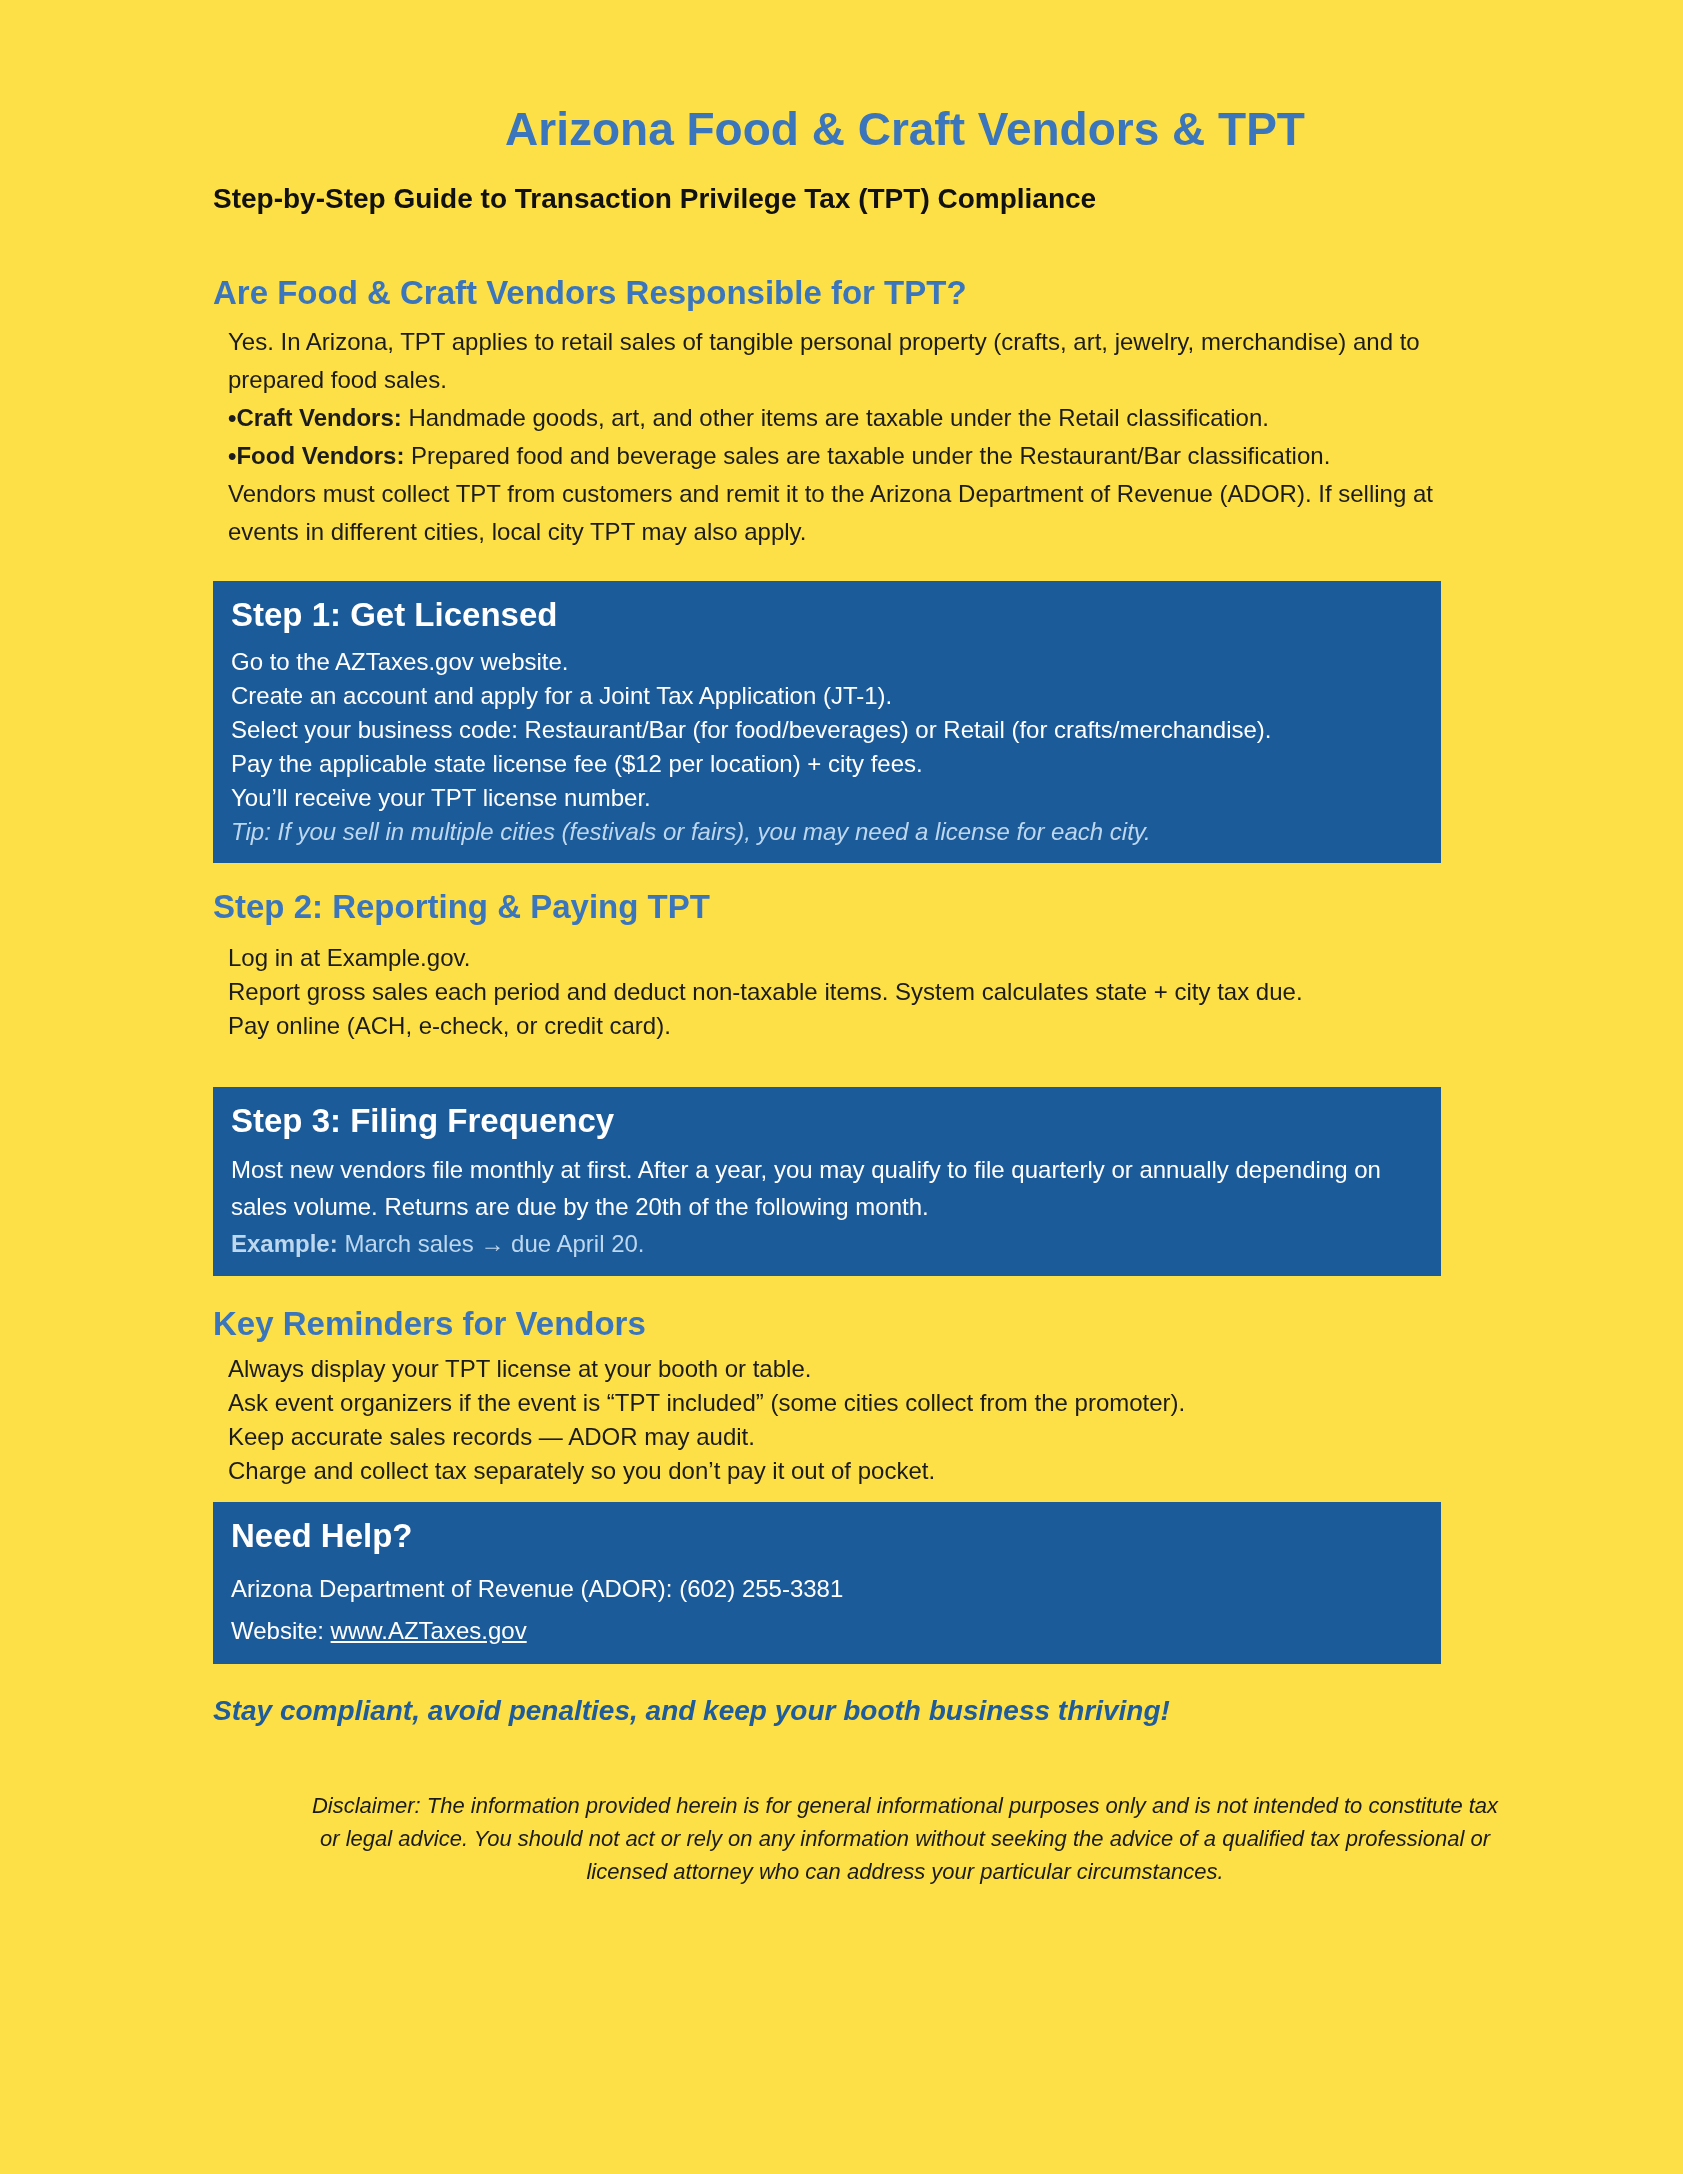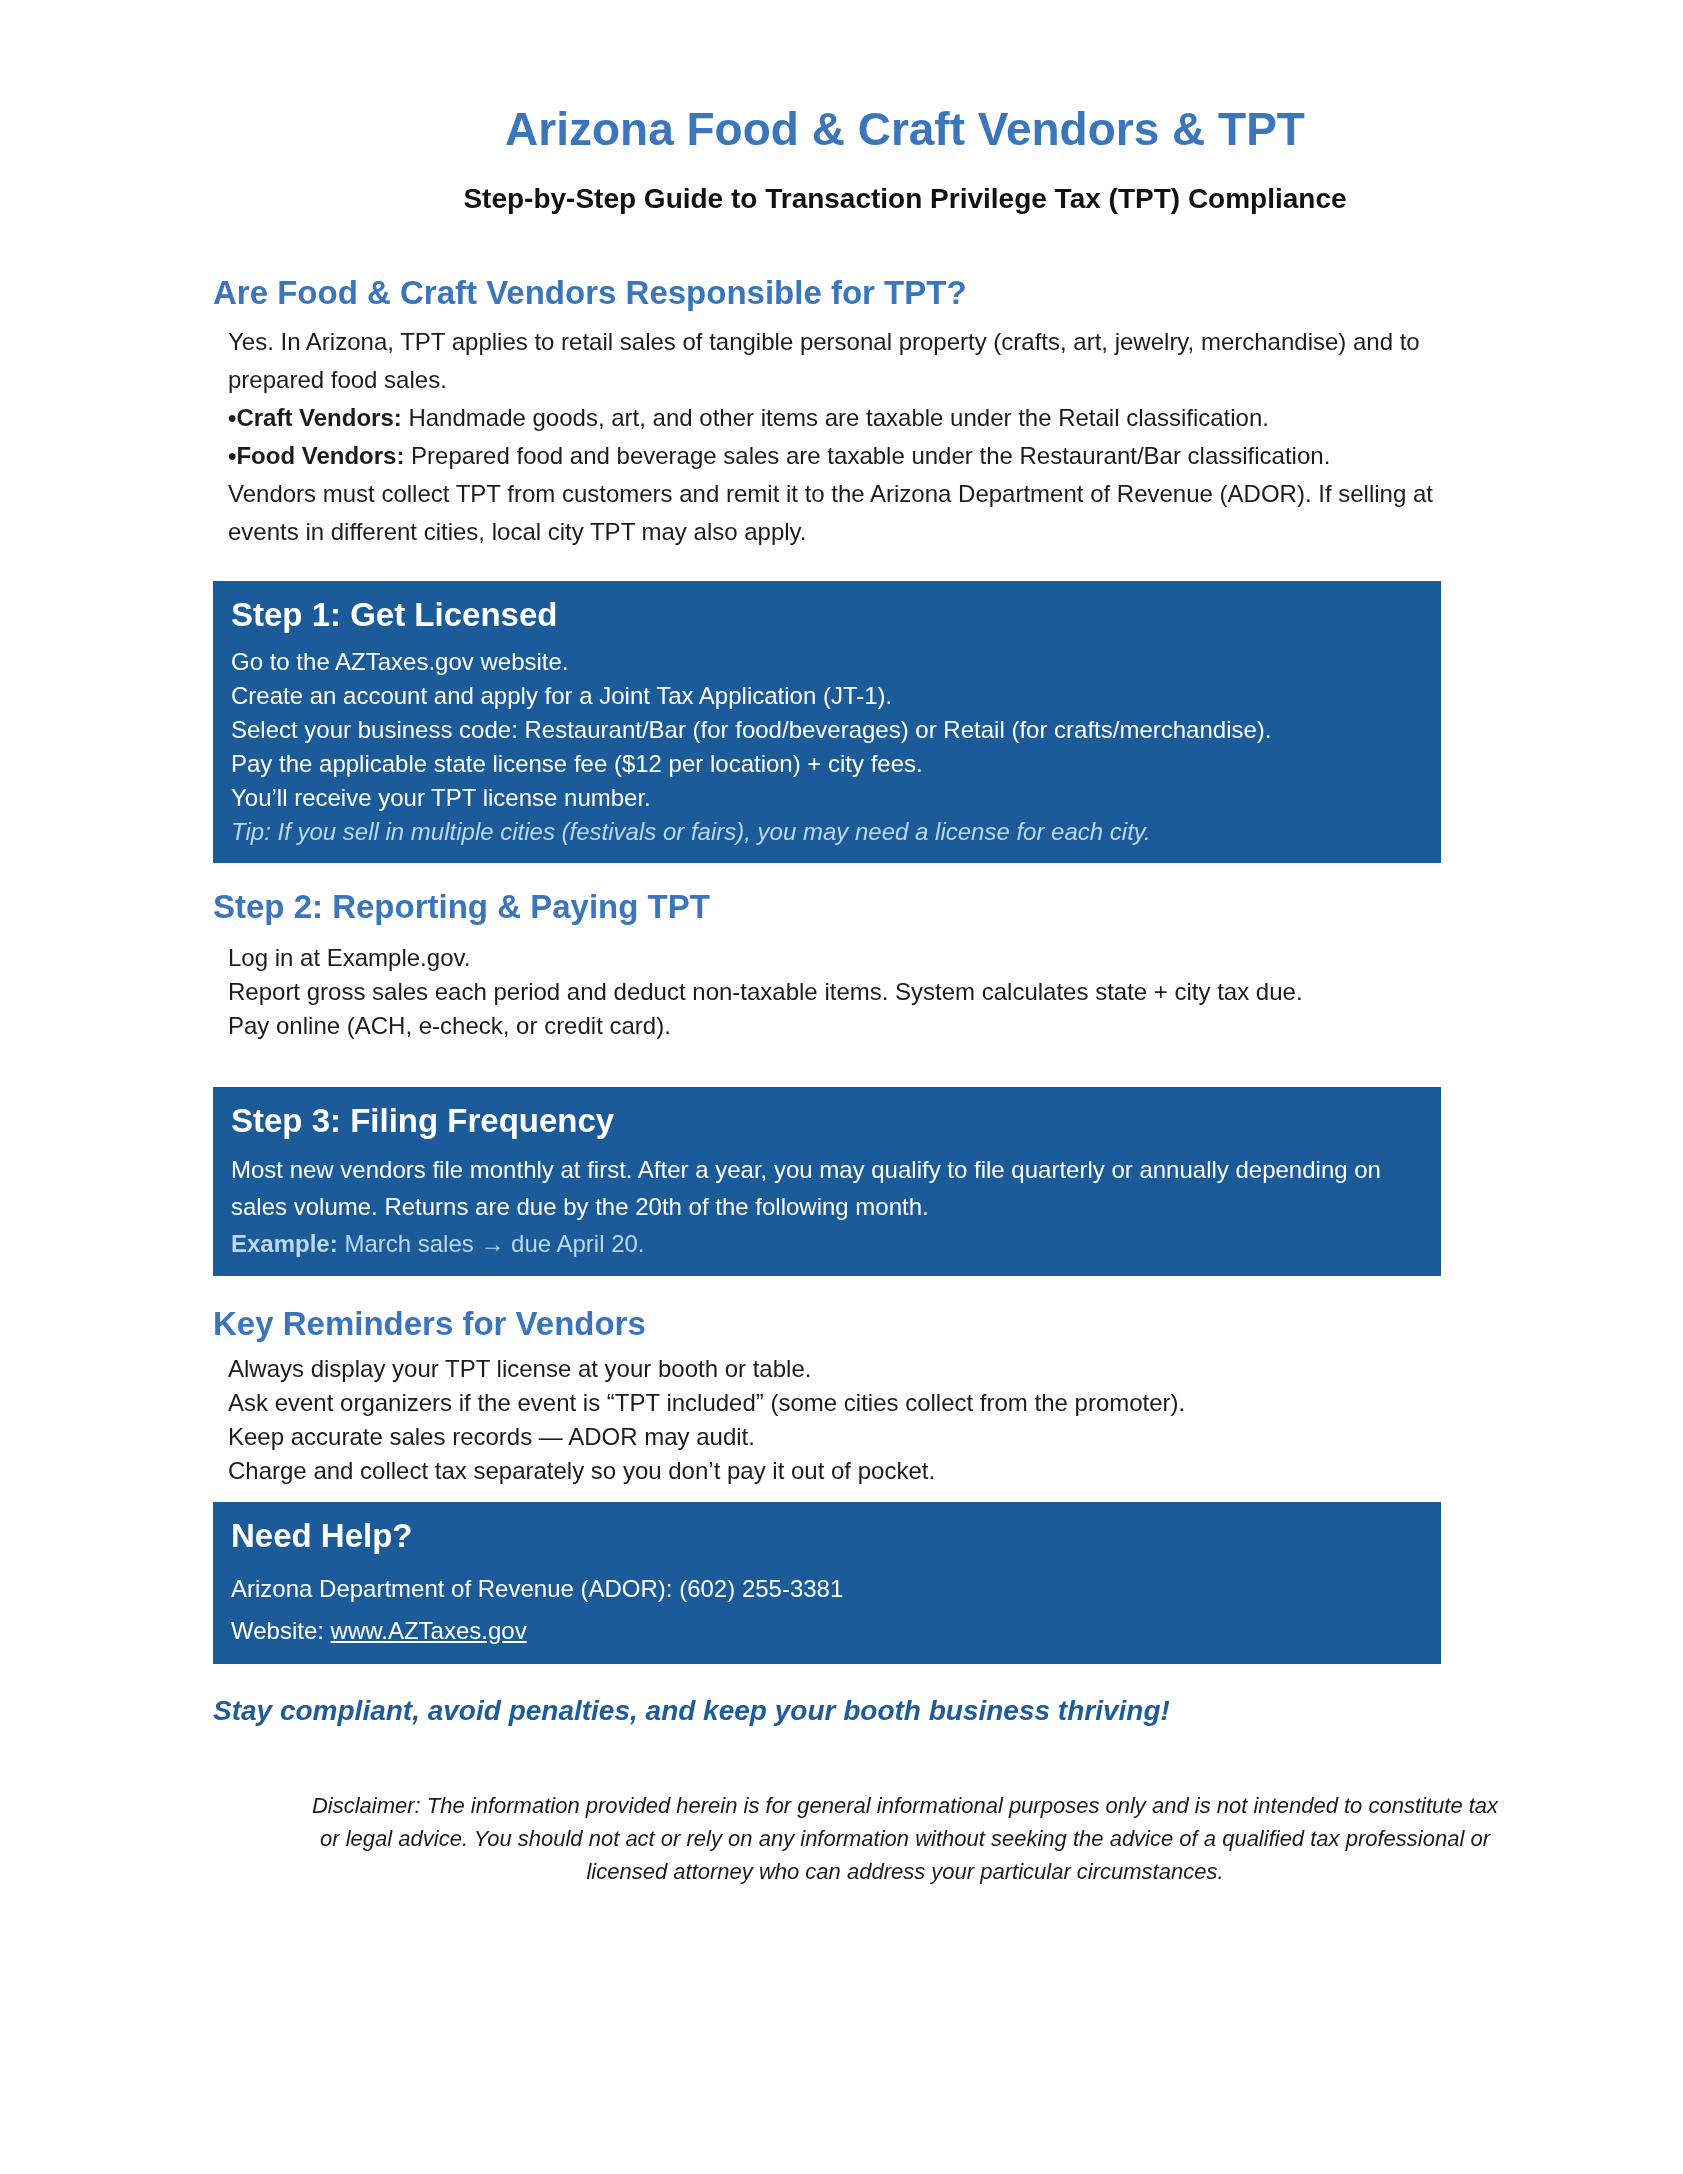--- a/index.html
+++ b/index.html
@@ -1,40 +1,39 @@
 <!DOCTYPE html>
 <html><head>
 <meta charset="utf-8">
 <style>
   html, body { margin: 0; padding: 0; background: #e9e9e9; }
   .page {
     position: relative;
     width: 1683px;
     height: 2174px;
     margin: 0 auto;
-    background: #ffffff;
+    background: #fde047;
     box-sizing: border-box;
     padding: 102px 86px 0 213px;
     overflow: hidden;
     font-family: "Liberation Sans", sans-serif;
     color: #1c1c1c;
   }
   .title {
     font-size: 46px;
     font-weight: bold;
     color: #3B76BC;
     text-align: center;
     line-height: 54px;
     margin: 0;
   }
   .subtitle {
     font-size: 28px;
     font-weight: bold;
     color: #111111;
-    text-align: center;
     line-height: 34px;
     margin-top: 26px;
   }
   .h2 {
     font-size: 33px;
     font-weight: bold;
     color: #3B76BC;
     line-height: 40px;
     margin: 0;
   }

